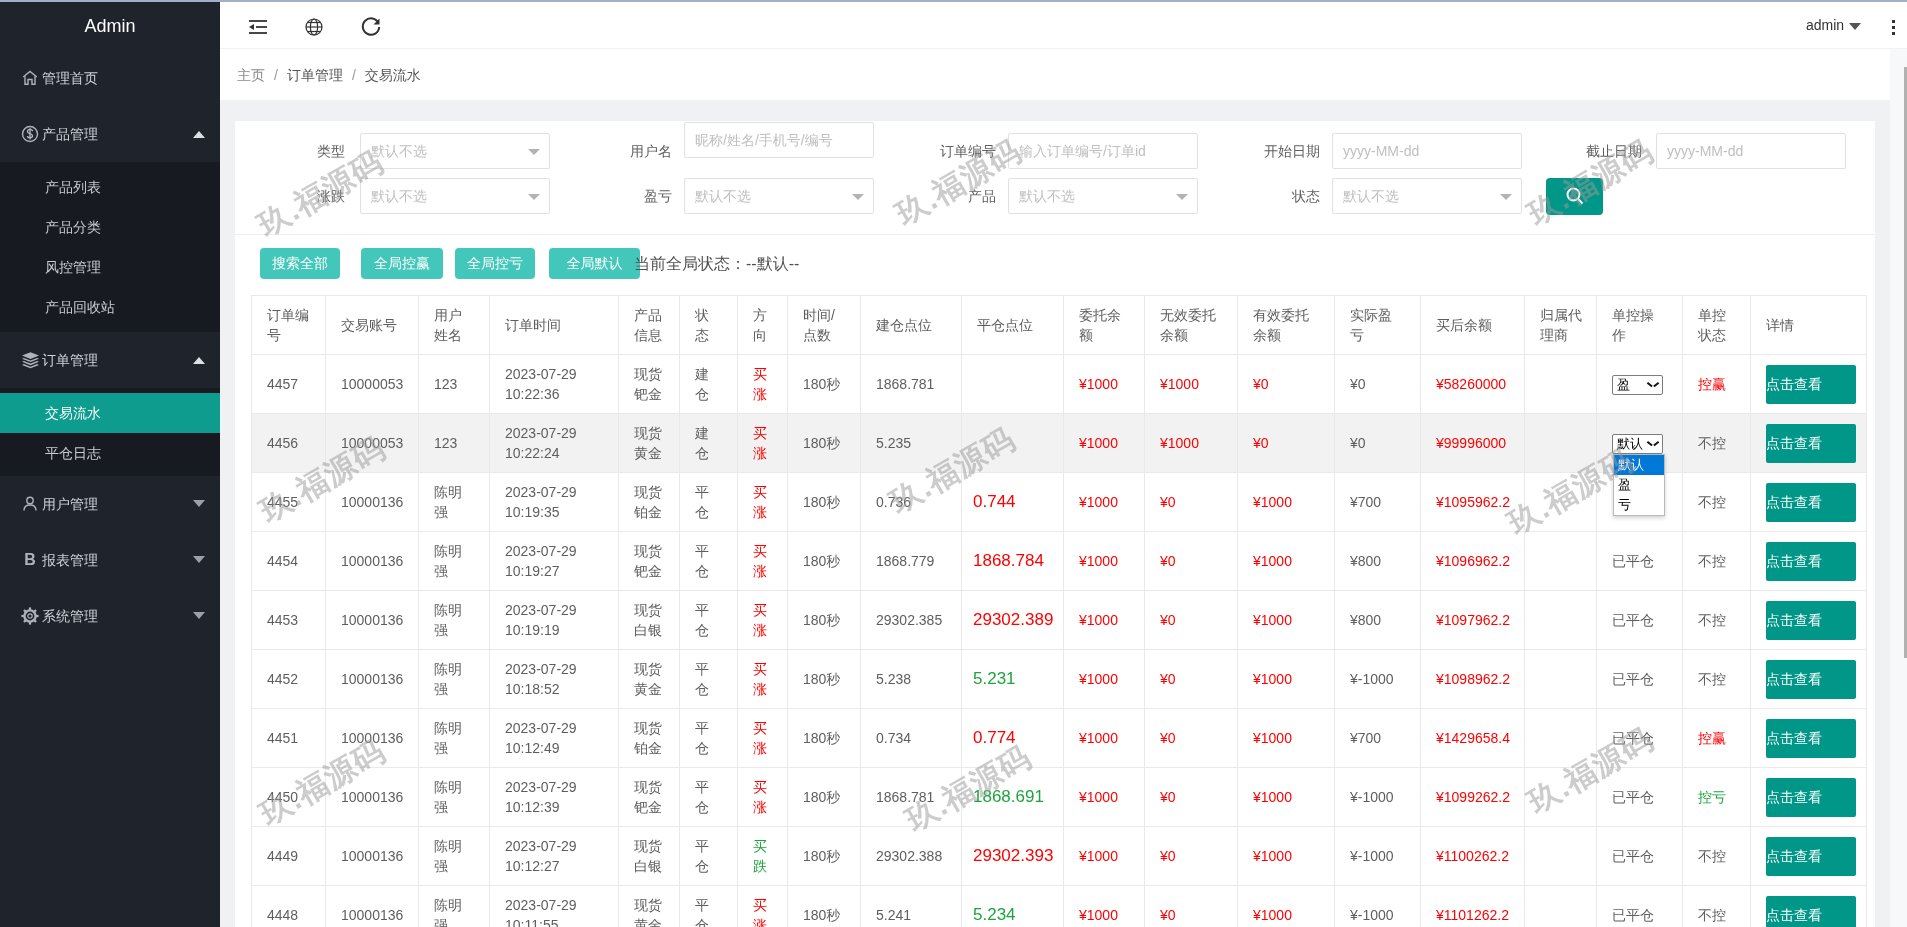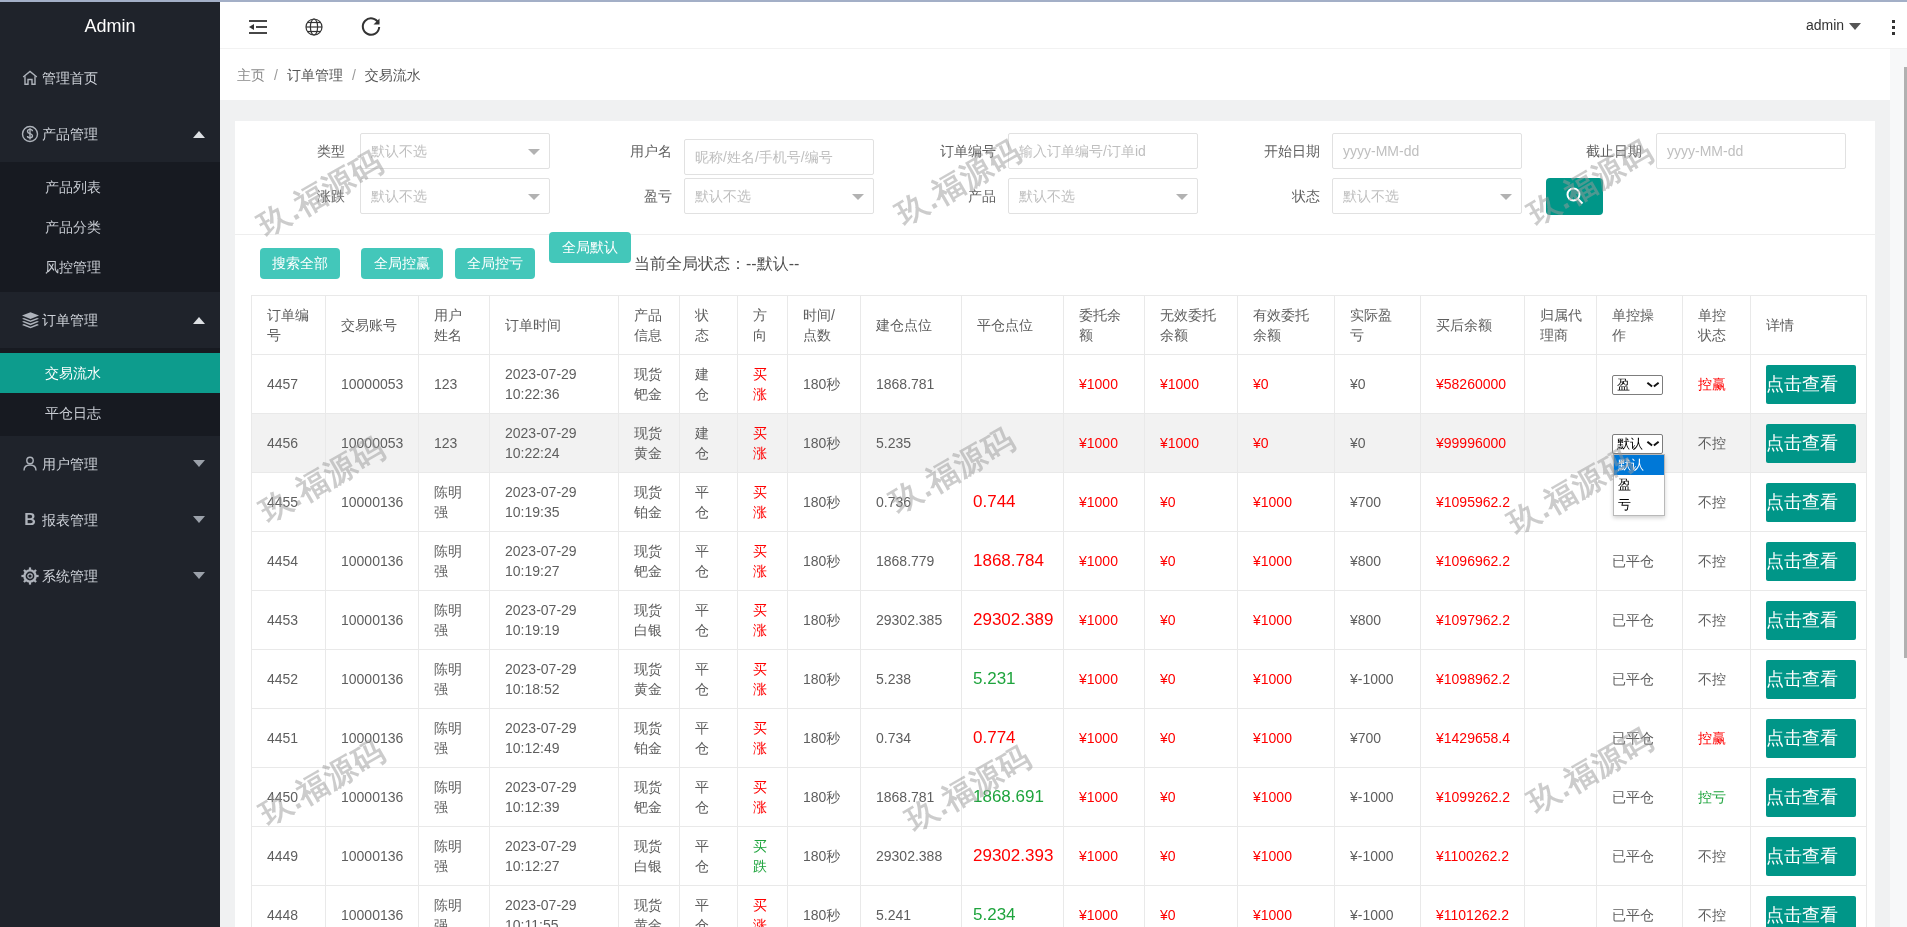--- a/index.html
+++ b/index.html
@@ -43,21 +43,21 @@
 #gstate { left:634px; top:248px; height:31px; line-height:31px; font-size:16px; color:#4f4f4f; position:absolute; }
 #searchbtn { left:1546px; top:178px; width:57px; height:37px; background:#009688; border-radius:4px; position:absolute; }
 
 #dtable { position:absolute; left:251px; top:295px; border-collapse:collapse; table-layout:fixed; width:1615px; }
 #dtable th, #dtable td { border:1px solid #e9e9e9; text-align:left; vertical-align:middle; font-weight:normal; font-size:14px; color:#5e5e5e; line-height:20px; height:59px; padding:0 0 0 15px; overflow:visible; }
 
 #dtable td.red, .red { color:#ff0000; }
 #dtable td.grn, .grn { color:#1ea43d; }
 #dtable td.big { font-size:17px; padding-left:11px; }
 tr.hov td { background:#f2f2f2; }
-.viewbtn { display:inline-block; width:90px; height:39px; line-height:39px; background:#009688; color:#fff; font-size:18px; border-radius:2px; }
+.viewbtn { display:inline-block; width:90px; height:39px; line-height:39px; background:#009688; color:#fff; font-size:14px; border-radius:2px; }
 .csel { display:inline-block; position:relative; width:51px; height:20px; border:1px solid #7d7d7d; border-radius:2px; background:#fff; font-size:13px; color:#000; line-height:18px; text-align:left; padding-left:4px; vertical-align:middle; }
 .csel .chev { position:absolute; right:4px; top:6px; width:10px; height:7px; }
 .csel .chev:before { content:""; position:absolute; left:0; top:0; width:6px; height:2.4px; background:#111; transform:rotate(38deg); transform-origin:left top; }
 .csel .chev:after { content:""; position:absolute; right:0; top:0; width:6px; height:2.4px; background:#111; transform:rotate(-38deg); transform-origin:right top; }
 
 #ddlist { left:1613px; top:454px; width:52px; background:#fff; border:1px solid #b9b9b9; box-shadow:0 2px 4px rgba(0,0,0,.18); z-index:30; font-size:13px; color:#000; }
 #ddlist .opt { height:20px; line-height:20px; padding-left:4px; text-align:left; }
 #ddlist .opt.sel { background:#0078d7; color:#fff; }
 
 .wm { position:absolute; font-size:31px; font-weight:bold; color:#9b9b9b; opacity:0.5; transform:rotate(-30deg); letter-spacing:1px; z-index:40; pointer-events:none; white-space:nowrap; }
@@ -85,20 +85,21 @@
           <line x1="9" y1="3.2" x2="9" y2="14.4"></line>
         </svg>
       </span>
       <span class="txt">产品管理</span>
       <span class="arr-up"></span>
     </div>
   <div class="submenu">
     <div class="sitem">产品列表</div>
     <div class="sitem">产品分类</div>
     <div class="sitem">风控管理</div>
+    <div class="sitem">产品回收站</div>
   </div>
   <div class="mitem">
       <span class="ic" id="ic-layer">
         <svg width="19" height="18" viewBox="0 0 19 18" fill="#aeb3bb">
           <path d="M9.5 1.2 L18 4.6 L9.5 8 L1 4.6 Z"></path>
           <path d="M2.9 6.9 L1 7.7 L9.5 11.1 L18 7.7 L16.1 6.9 L9.5 9.5 Z"></path>
           <path d="M2.9 10 L1 10.8 L9.5 14.2 L18 10.8 L16.1 10 L9.5 12.6 Z"></path>
           <path d="M2.9 13.1 L1 13.9 L9.5 17.3 L18 13.9 L16.1 13.1 L9.5 15.7 Z"></path>
         </svg>
       </span>
@@ -158,21 +159,21 @@
 <div id="content" class="abs"></div>
 <div id="panel" class="abs"></div>
 <div id="sctrack" class="abs"></div>
 <div id="scthumb" class="abs"></div>
 <div id="fdivider" class="abs"></div>
 
 <div class="flabel" style="left:265px;top:133px;width:80px;">类型</div>
 <div class="finput" style="left:360px;top:133px;">默认不选</div>
 <div class="fsel-arrow" style="left:528px;top:149px;"></div>
 <div class="flabel" style="left:592px;top:133px;width:80px;">用户名</div>
-<div class="finput" style="left:684px;top:139px;">昵称/姓名/手机号/编号</div>
+<div class="finput" style="left:684px;top:122px;">昵称/姓名/手机号/编号</div>
 <div class="flabel" style="left:916px;top:133px;width:80px;">订单编号</div>
 <div class="finput" style="left:1008px;top:133px;">输入订单编号/订单id</div>
 <div class="flabel" style="left:1240px;top:133px;width:80px;">开始日期</div>
 <div class="finput" style="left:1332px;top:133px;">yyyy-MM-dd</div>
 <div class="flabel" style="left:1562px;top:133px;width:80px;">截止日期</div>
 <div class="finput" style="left:1656px;top:133px;">yyyy-MM-dd</div>
 
 <div class="flabel" style="left:265px;top:178px;width:80px;">涨跌</div>
 <div class="finput" style="left:360px;top:178px;">默认不选</div>
 <div class="fsel-arrow" style="left:528px;top:194px;"></div>
@@ -190,21 +191,21 @@
       <g fill="none" stroke="#fff" stroke-width="2">
         <circle cx="27.5" cy="16.5" r="6"></circle>
         <line x1="32" y1="21" x2="36.5" y2="25.5"></line>
       </g>
     </svg>
 </div>
 
 <div class="tealbtn" style="left:260px;top:248px;width:80px;">搜索全部</div>
 <div class="tealbtn" style="left:361px;top:248px;width:82px;">全局控赢</div>
 <div class="tealbtn" style="left:455px;top:248px;width:80px;">全局控亏</div>
-<div class="tealbtn" style="left:549px;top:232px;width:82px;">全局默认</div>
+<div class="tealbtn" style="left:549px;top:248px;width:91px;">全局默认</div>
 <div id="gstate">当前全局状态：--默认--</div>
 
 <table id="dtable">
 <colgroup>
 <col style="width:74px">
       <col style="width:93px">
       <col style="width:71px">
       <col style="width:129px">
       <col style="width:61px">
       <col style="width:58px">

